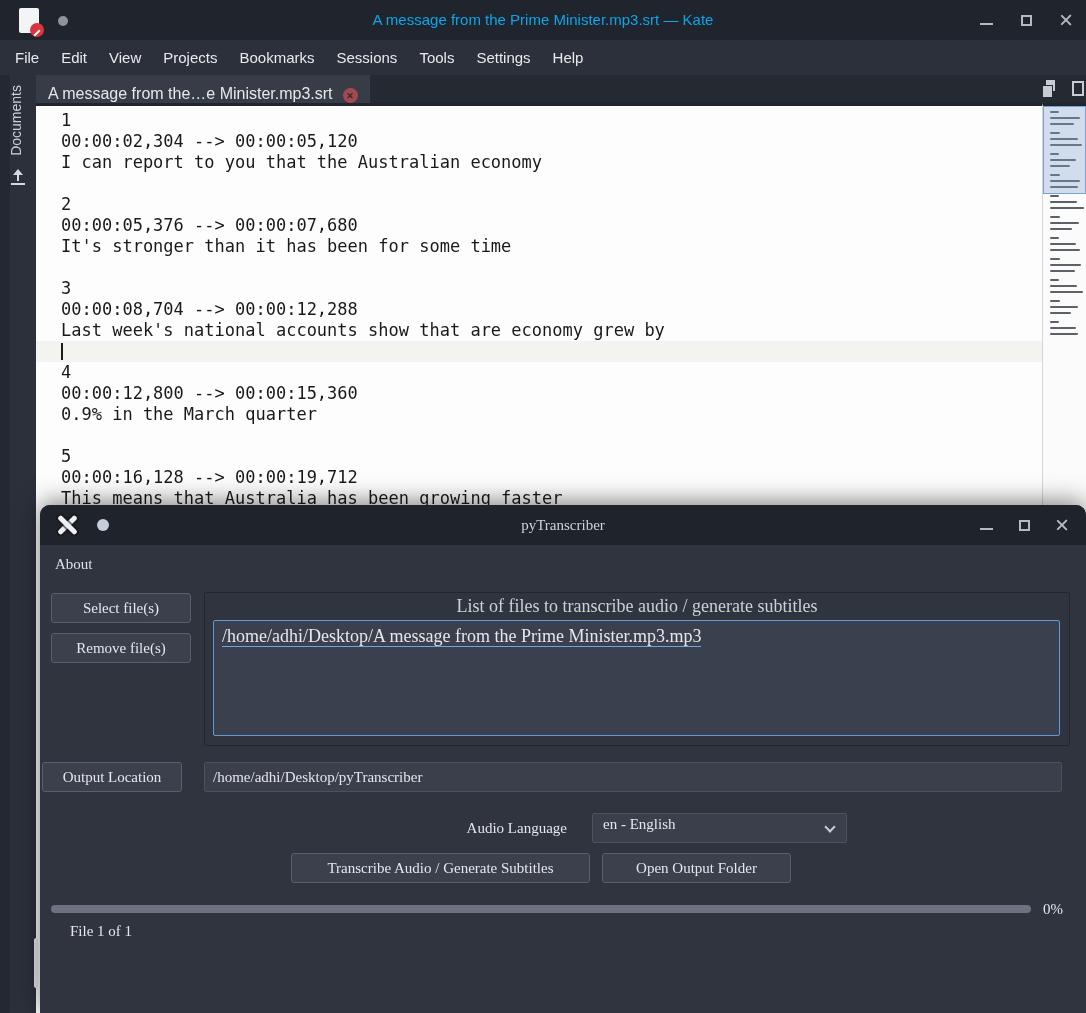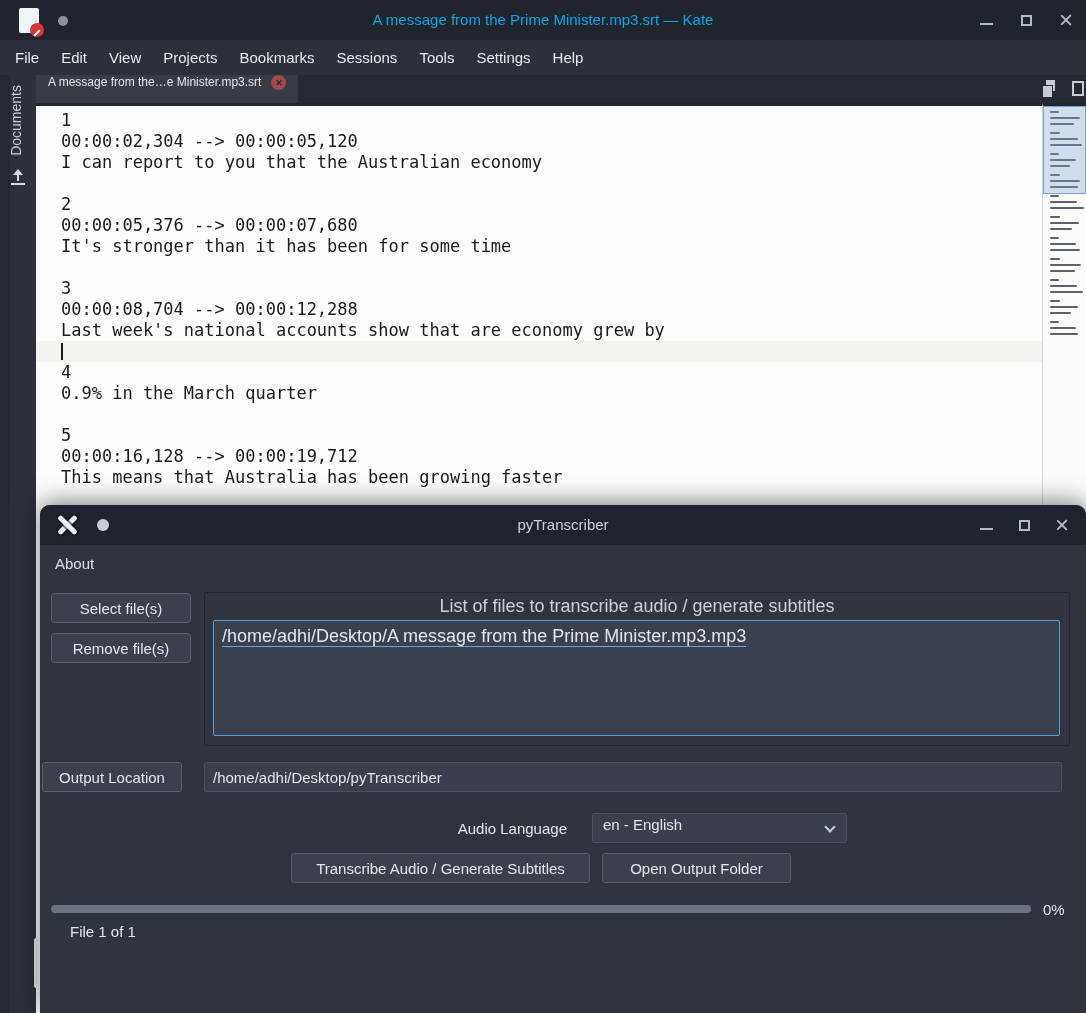--- a/index.html
+++ b/index.html
@@ -25,22 +25,22 @@
   .wc-close-glyph { position:relative; width:14px; height:14px; }
   .wc-close-glyph::before,.wc-close-glyph::after { content:''; position:absolute; left:6px; top:0; width:2.4px; height:14px; background:currentColor; border-radius:1px; }
   .wc-close-glyph::before { transform:rotate(45deg); }
   .wc-close-glyph::after { transform:rotate(-45deg); }
 
   .kate-menubar { position:absolute; top:40px; left:0; right:0; height:35px; background:#2b303a;
     display:flex; align-items:center; padding-left:4px; }
   .kmenu-item { padding:0 11px; font-size:15px; color:#e8eaec; line-height:35px; cursor:pointer; }
 
   .kate-tabbar { position:absolute; top:75px; left:36px; right:0; height:28px; background:#252932; display:flex; }
-  .kate-tab { display:inline-flex; align-items:flex-start; gap:10px; padding:0 12px; background:#373c46;
-    font-size:12px; color:#e6e8ea; cursor:pointer; }
+  .kate-tab { display:inline-flex; align-items:flex-end; gap:10px; padding:0 12px; background:#373c46;
+    font-size:16px; color:#e6e8ea; cursor:pointer; }
   .tab-close { width:15px; height:15px; border-radius:50%; background:#a5494f; color:#262a32; font-size:9px;
     font-weight:bold; display:flex; align-items:center; justify-content:center; cursor:pointer; }
   .tab-close::before { content:'✕'; }
   .tabbar-icons { position:absolute; right:2px; top:5px; display:flex; gap:13px; }
   .doc-stack { position:relative; width:17px; height:17px; }
   .doc-stack::before { content:''; position:absolute; left:4px; top:0; width:9px; height:11px; background:#c7ccd4; }
   .doc-stack::after { content:''; position:absolute; left:0; top:5px; width:9px; height:11px; background:#c7ccd4; border:1px solid #252932; }
   .sq-icon { width:12px; height:15px; border:2px solid #c7ccd4; margin-top:1px; }
 
   .kate-sidebar { position:absolute; top:75px; left:0; bottom:0; width:36px; background:#2c303b; }
@@ -64,21 +64,21 @@
     border-left:1px solid #d6d6d6; border-top:3px solid #20252f; cursor:pointer; }
   .mm-content { position:relative; padding:5px 0 0 7px; }
   .mm-group { margin-bottom:7px; }
   .mm-line { height:2px; background:#5d6269; border-radius:1px; margin-bottom:4px; }
   .mm-viewport { position:absolute; left:0; right:0; top:0; height:88px; background:rgba(125,160,205,.33);
     border:1px solid #7aa3d4; pointer-events:none; }
   .kate-vscroll-sliver { position:absolute; left:34px; top:938px; width:4px; height:50px; background:#e8ebee; border-radius:2px; }
 
   
   .pt-window { position:absolute; left:40px; top:505px; width:1046px; height:508px; background:#30343f;
-    border-radius:10px 10px 0 0; box-shadow:0 -3px 24px rgba(0,0,0,.5); }
+    border-radius:10px 10px 0 0; box-shadow:0 -3px 24px rgba(0,0,0,.5);font-family:Liberation Serif, serif; }
   .pt-titlebar { position:absolute; top:0; left:0; right:0; height:40px; background:#1f232b; border-radius:10px 10px 0 0; }
   .pt-titlebar .tb-title { color:#ced3d9; line-height:40px; }
   .x-icon { position:absolute; left:14px; top:7px; width:26px; height:26px; }
   .x-icon::before,.x-icon::after { content:''; position:absolute; left:11px; top:1px; width:5px; height:24px;
     border-radius:2px; background:#eef0f3; box-shadow:0 0 0 2px rgba(20,22,26,.55); }
   .x-icon::before { transform:rotate(45deg); }
   .x-icon::after { transform:rotate(-45deg); }
   .pt-dot { left:57px; top:14px; width:12px; height:12px; background:#c6cfd9; }
   .pt-menubar { position:absolute; top:40px; left:0; right:16px; height:38px; }
   .pt-menu-item { display:inline-block; padding:0 15px; line-height:38px; font-size:15px; color:#dde1e6; cursor:pointer; }
@@ -177,20 +177,21 @@
       <div class="ed-line">&nbsp;</div>
       <div class="ed-line">2</div>
       <div class="ed-line">00:00:05,376 --&gt; 00:00:07,680</div>
       <div class="ed-line">It's stronger than it has been for some time</div>
       <div class="ed-line">&nbsp;</div>
       <div class="ed-line">3</div>
       <div class="ed-line">00:00:08,704 --&gt; 00:00:12,288</div>
       <div class="ed-line">Last week's national accounts show that are economy grew by</div>
       <div class="ed-line current"><span class="caret"></span>&nbsp;</div>
       <div class="ed-line">4</div>
+      <div class="ed-line">00:00:12,800 --&gt; 00:00:15,360</div>
       <div class="ed-line">0.9% in the March quarter</div>
       <div class="ed-line">&nbsp;</div>
       <div class="ed-line">5</div>
       <div class="ed-line">00:00:16,128 --&gt; 00:00:19,712</div>
       <div class="ed-line">This means that Australia has been growing faster</div>
     </div>
 
   <div class="kate-minimap">
     <div class="mm-content">
         <div class="mm-group">

